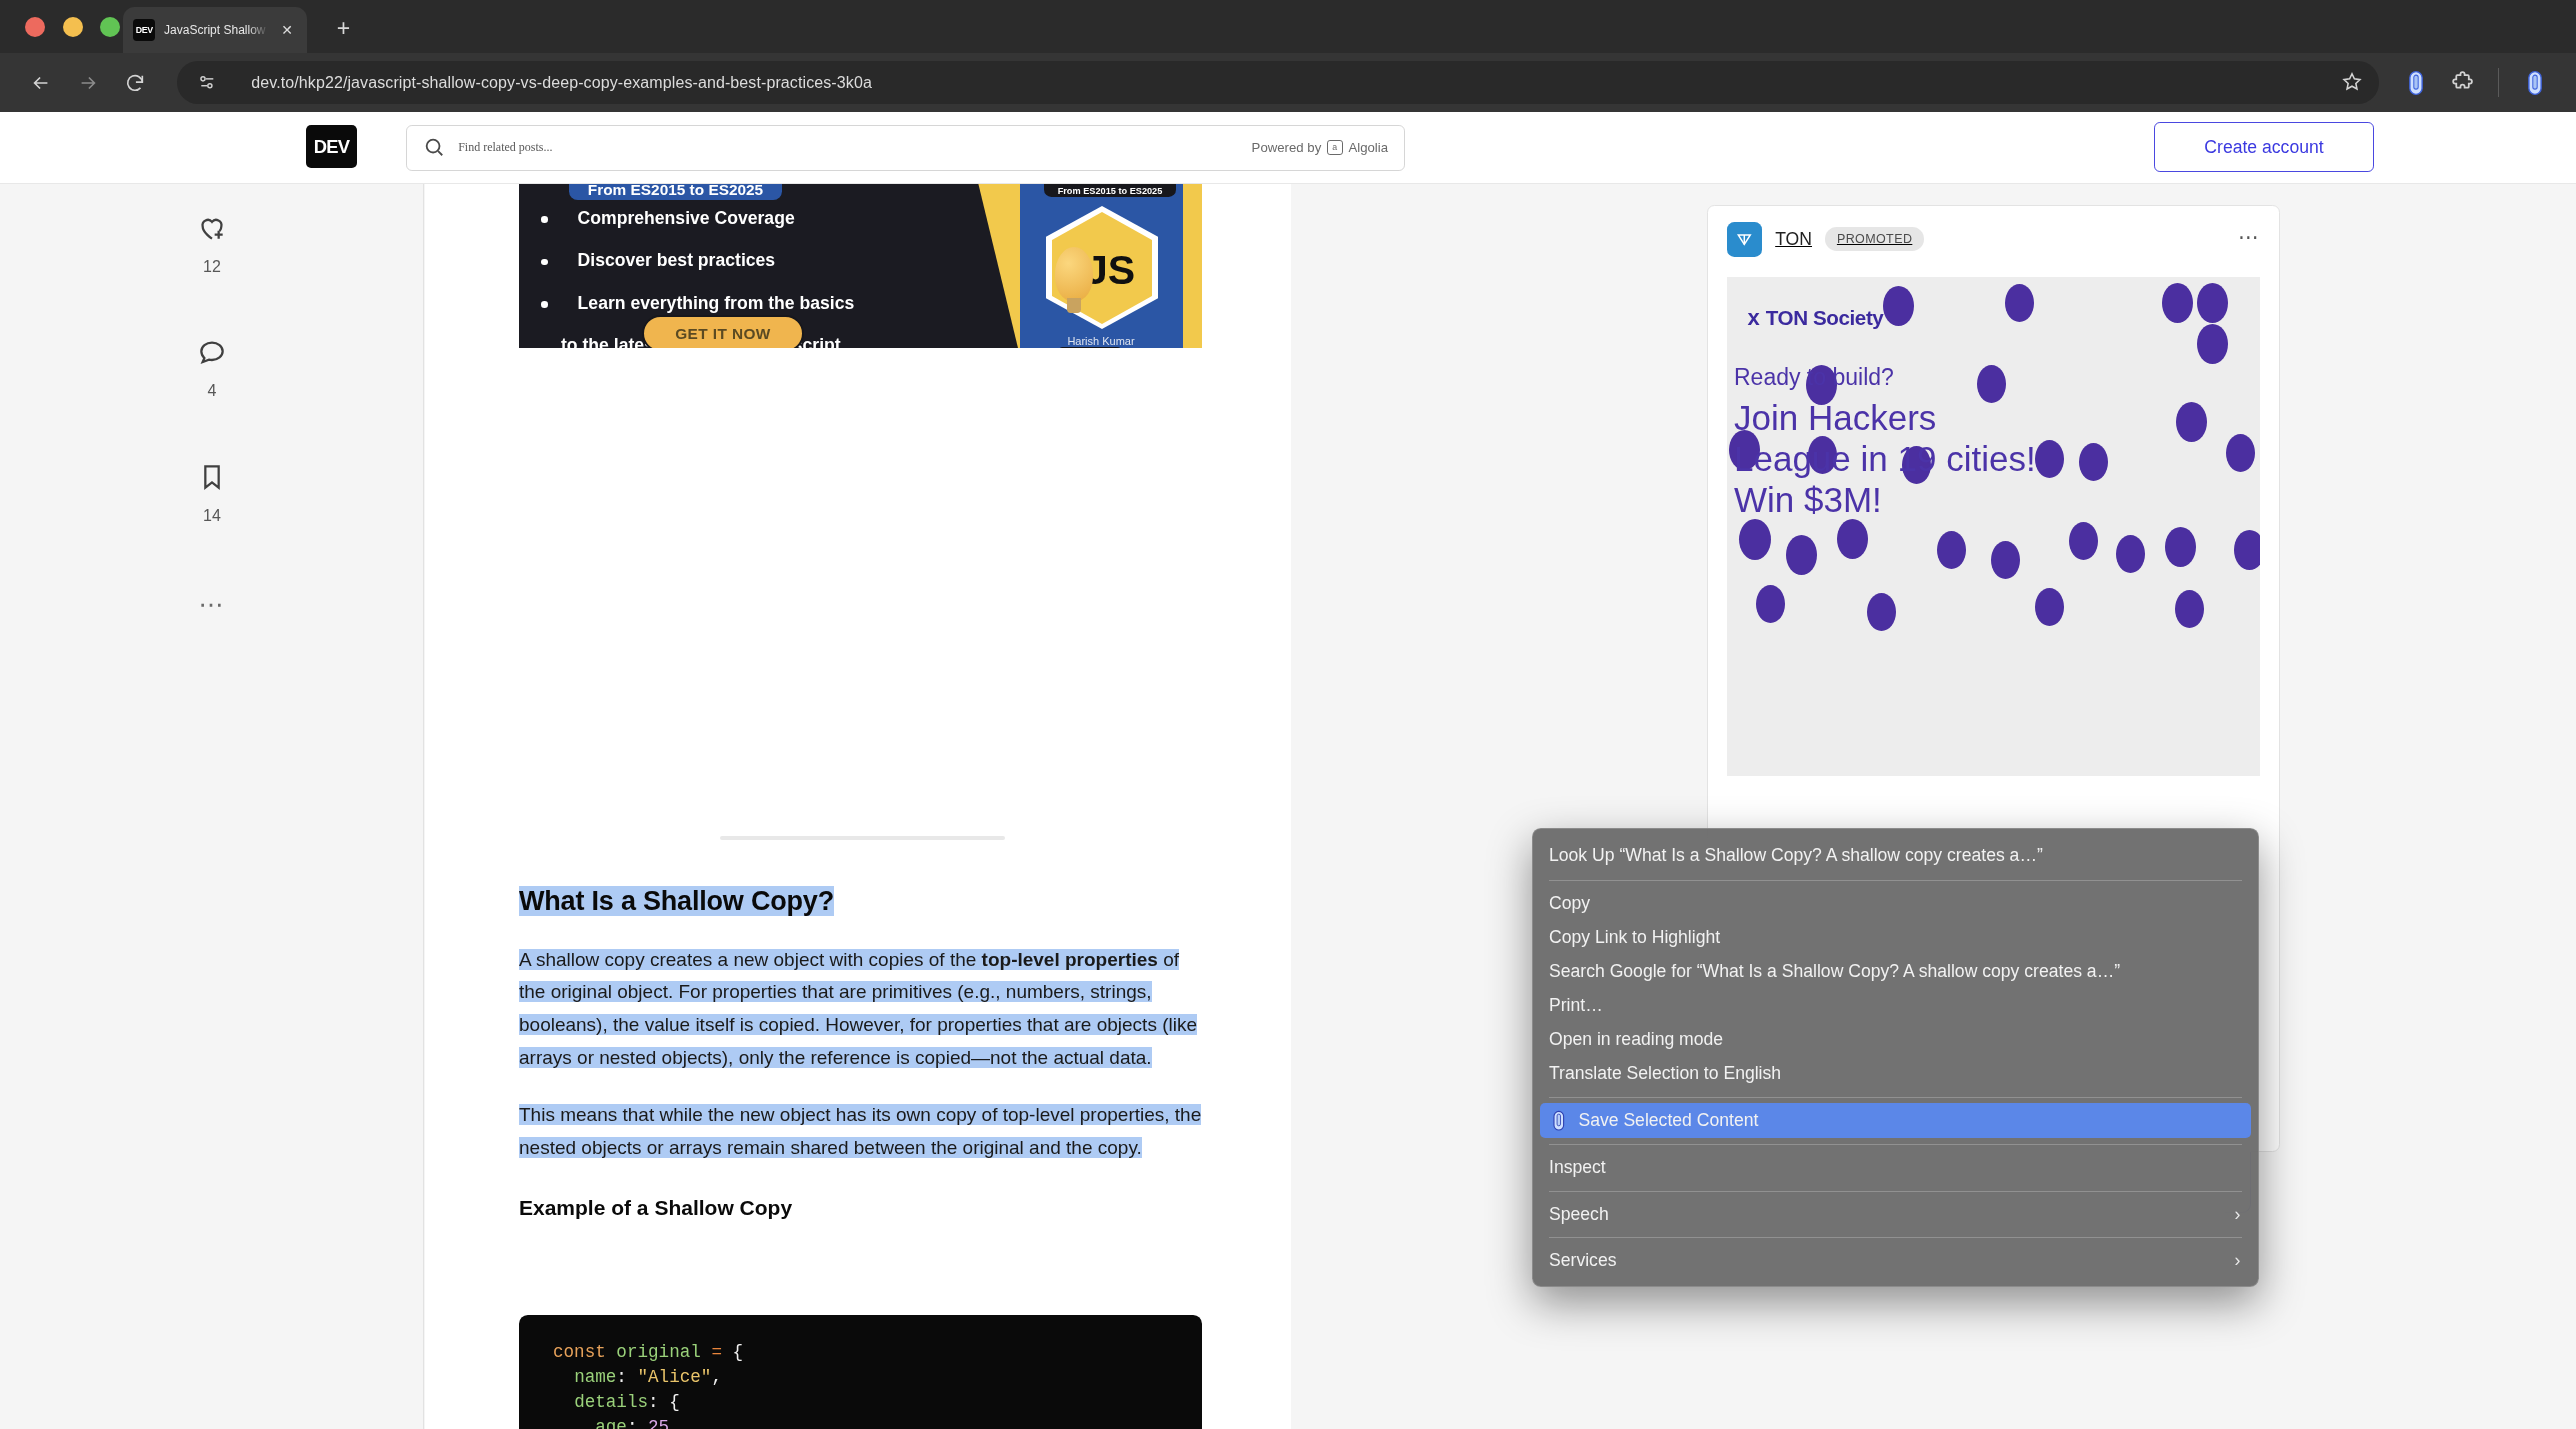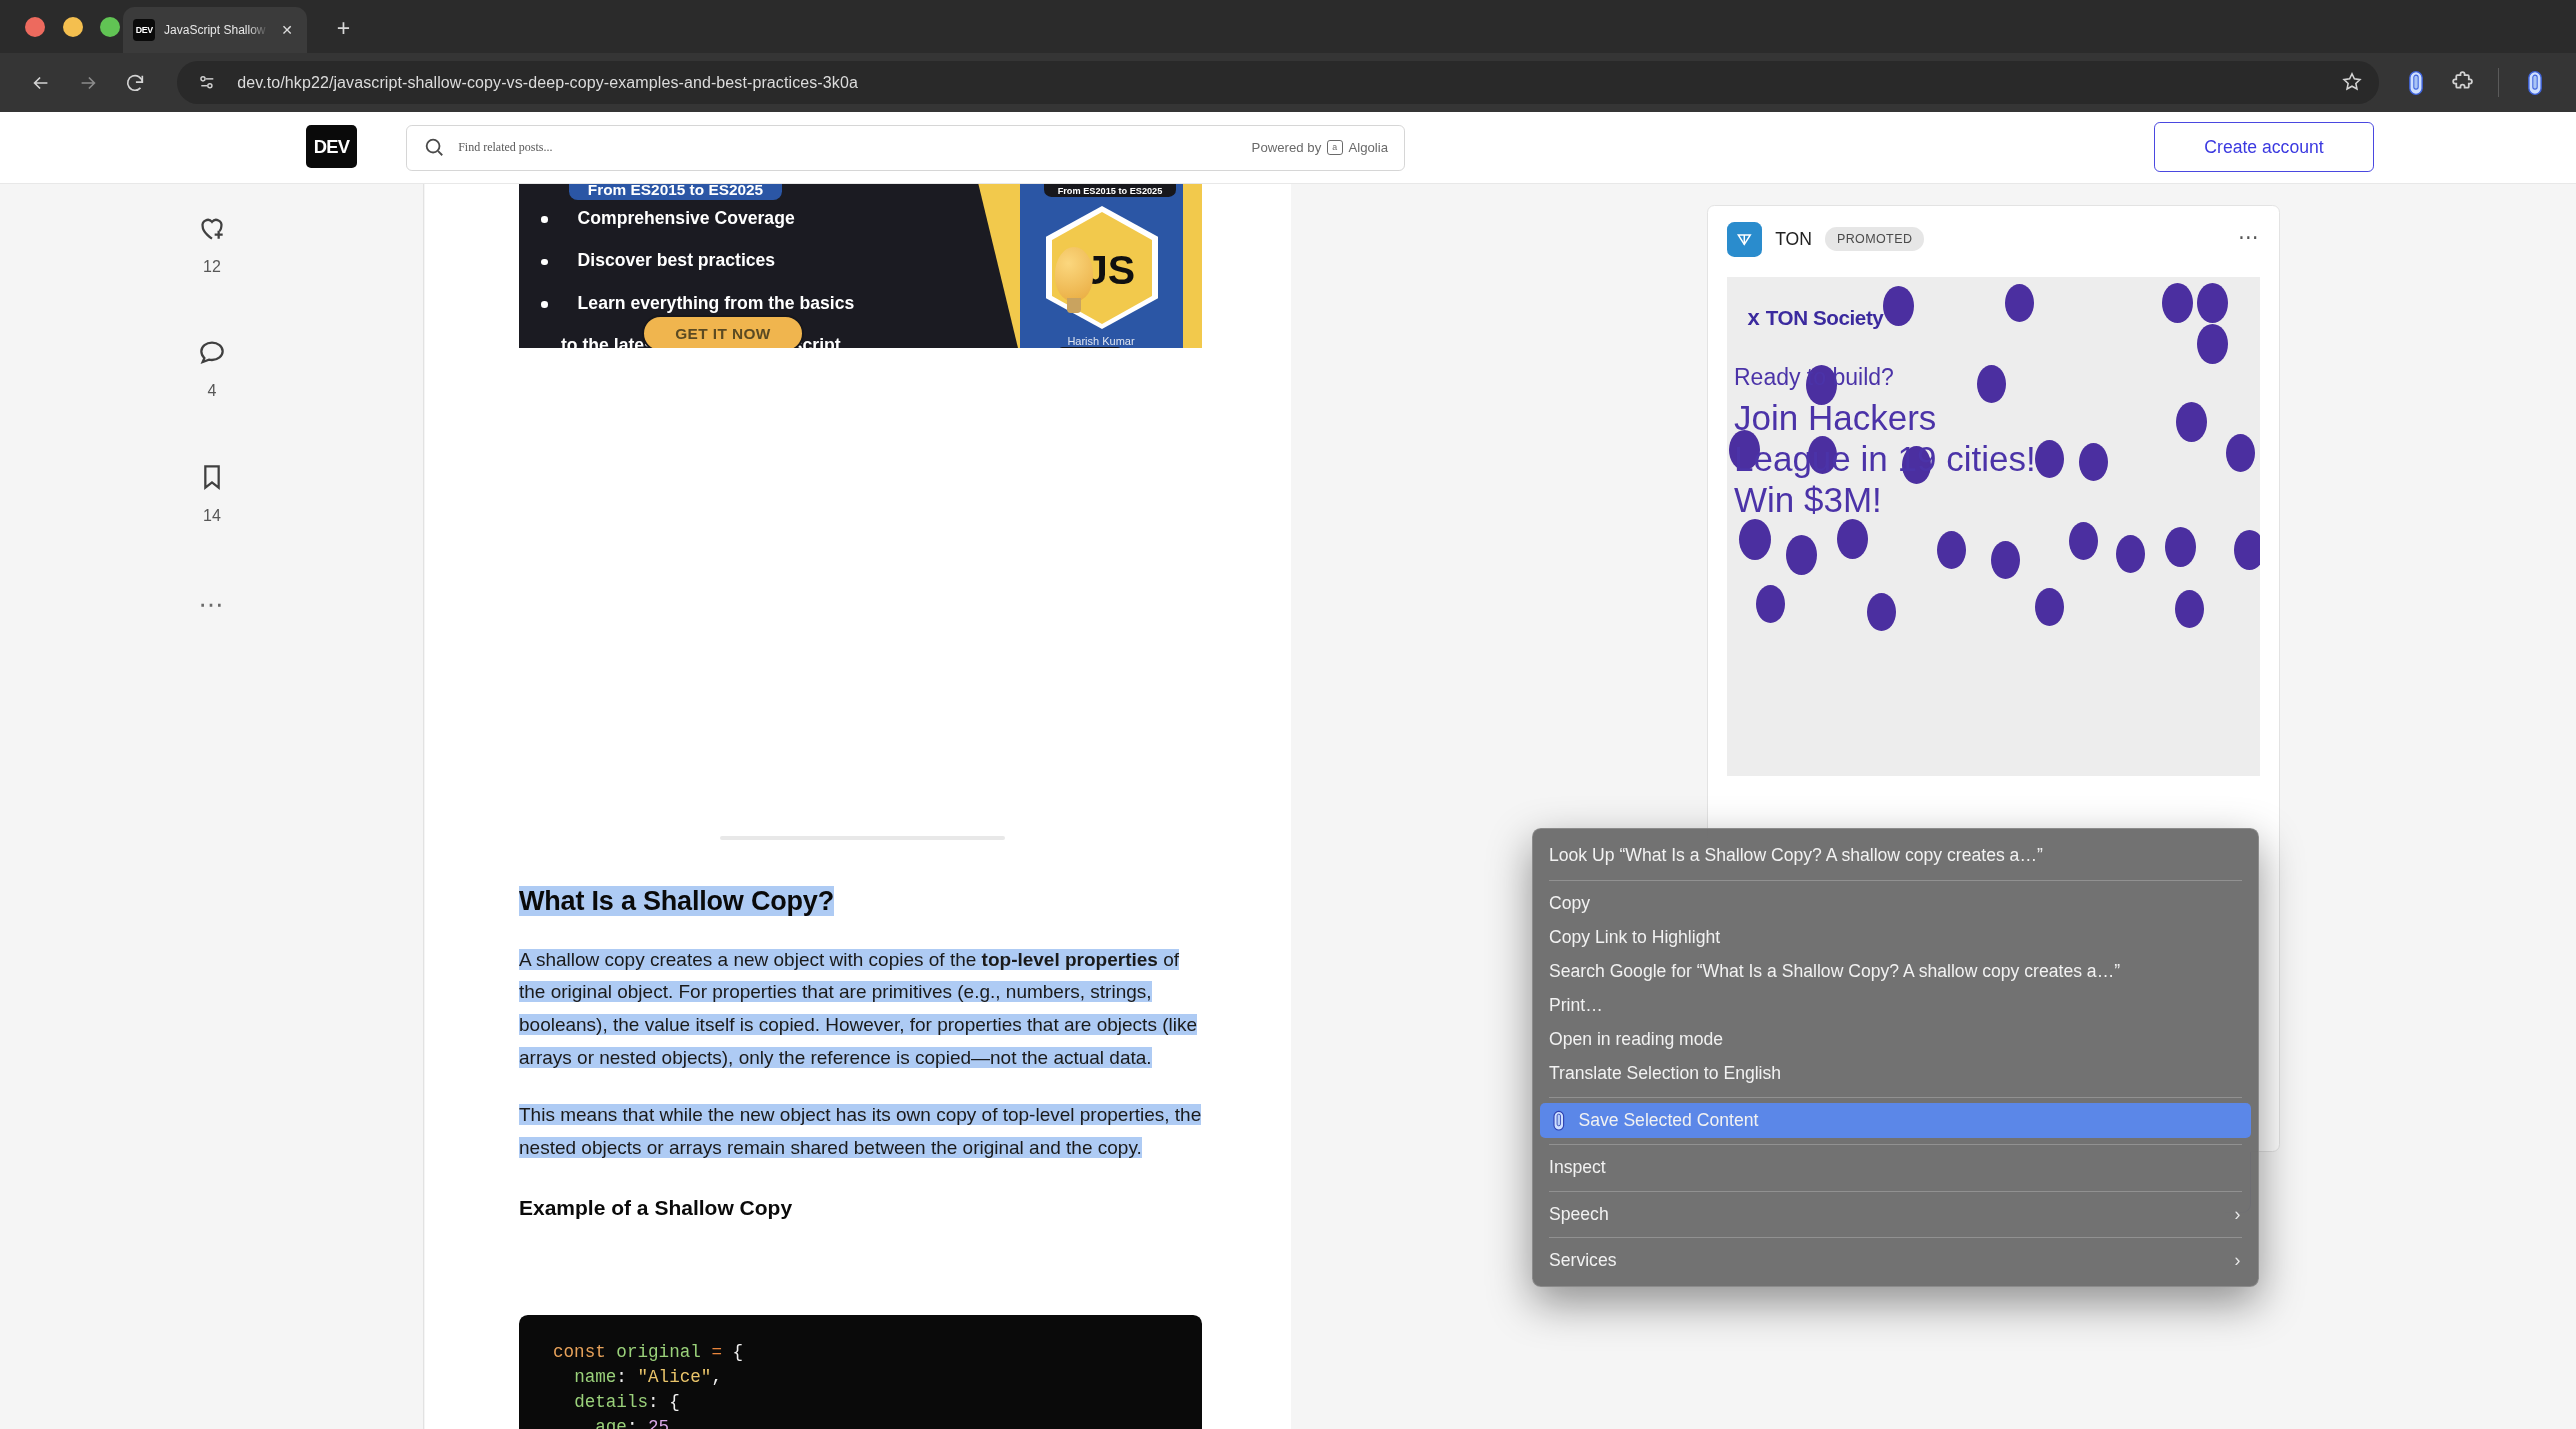--- a/index.html
+++ b/index.html
@@ -48,21 +48,21 @@
     height:59px; background:#353535; display:flex; align-items:center;
     padding:0 20.6px; gap:5.9px; position:relative;
   }
   .navbtn {
     width:41px; height:41px; display:flex; align-items:center; justify-content:center;
     color:#d4d4d4;
   }
   .navbtn svg { width:22px; height:22px; }
   .omnibox {
     flex:1; height:43px; background:#292929; border-radius:21px; margin:0 10.3px 0 16px;
-    display:flex; align-items:center; padding:0 8.8px 0 16px; gap:15px; position:relative;
+    display:flex; align-items:center; padding:0 8.8px 0 16px; gap:29px; position:relative;
   }
   .omni-site { width:29px; height:29px; display:flex; align-items:center; justify-content:center; }
   .omni-site svg { width:20.6px; height:20.6px; }
   .omni-url { color:#dcdcdc; font-size:16px; letter-spacing:0.1px; white-space:nowrap; }
   .omni-star { position:absolute; right:16px; top:50%; transform:translateY(-50%); color:#d4d4d4; }
   .omni-star svg{ width:22px; height:22px; }
   .tb-icon { width:40px; height:40px; display:flex; align-items:center; justify-content:center; }
   .tb-sep { width:1.5px; height:29px; background:#5a5a5a; margin:0 10.3px; }
 
   
@@ -180,21 +180,21 @@
   }
   .k-const{color:#e6a15a;} .k-var{color:#9ad17a;} .k-op{color:#e8853c;}
   .k-punc{color:#f0f0f0;} .k-prop{color:#9ad17a;} .k-str{color:#e9c46a;} .k-num{color:#d8a8e8;}
 
   
   .rightcol { position:absolute; left:1292px; top:0; width:1284px; height:1246px; background:#f5f5f5; }
   .adcard {
     position:absolute; left:415px; top:20.6px; width:573px; height:947px;
     background:#fff; border:0.7px solid #e3e3e3; border-radius:7.3px; overflow:hidden;
   }
-  .ad-head { display:flex; align-items:center; padding:16px 19px 0 19px; gap:13.2px; position:relative; }
+  .ad-head { display:flex; align-items:center; padding:16px 19px 0 19px; gap:13.2px; position:relative;text-decoration:underline; }
   .ad-avatar { width:35px; height:35px; background:#2a8ccd; border-radius:7.3px;
     display:flex; align-items:center; justify-content:center; flex:none; }
   .ad-avatar svg{ width:20.6px; height:20.6px; }
   .ad-name { font-size:17.6px; color:#222; }
   .ad-badge { background:#e6e6e6; color:#4a4a4a; font-size:12.5px; padding:5.1px 11.7px; border-radius:11.7px; letter-spacing:0.4px; }
   .ad-more { position:absolute; right:19px; top:19px; color:#555; font-size:20.6px; letter-spacing:1.5px; }
   .ad-img {
     margin:20.6px 19px 0 19px; height:499px; background:#ededed; position:relative; overflow:hidden;
   }
   .ton-logo { position:absolute; left:20.6px; top:28px; display:flex; align-items:center; gap:5.9px; z-index:3; }

